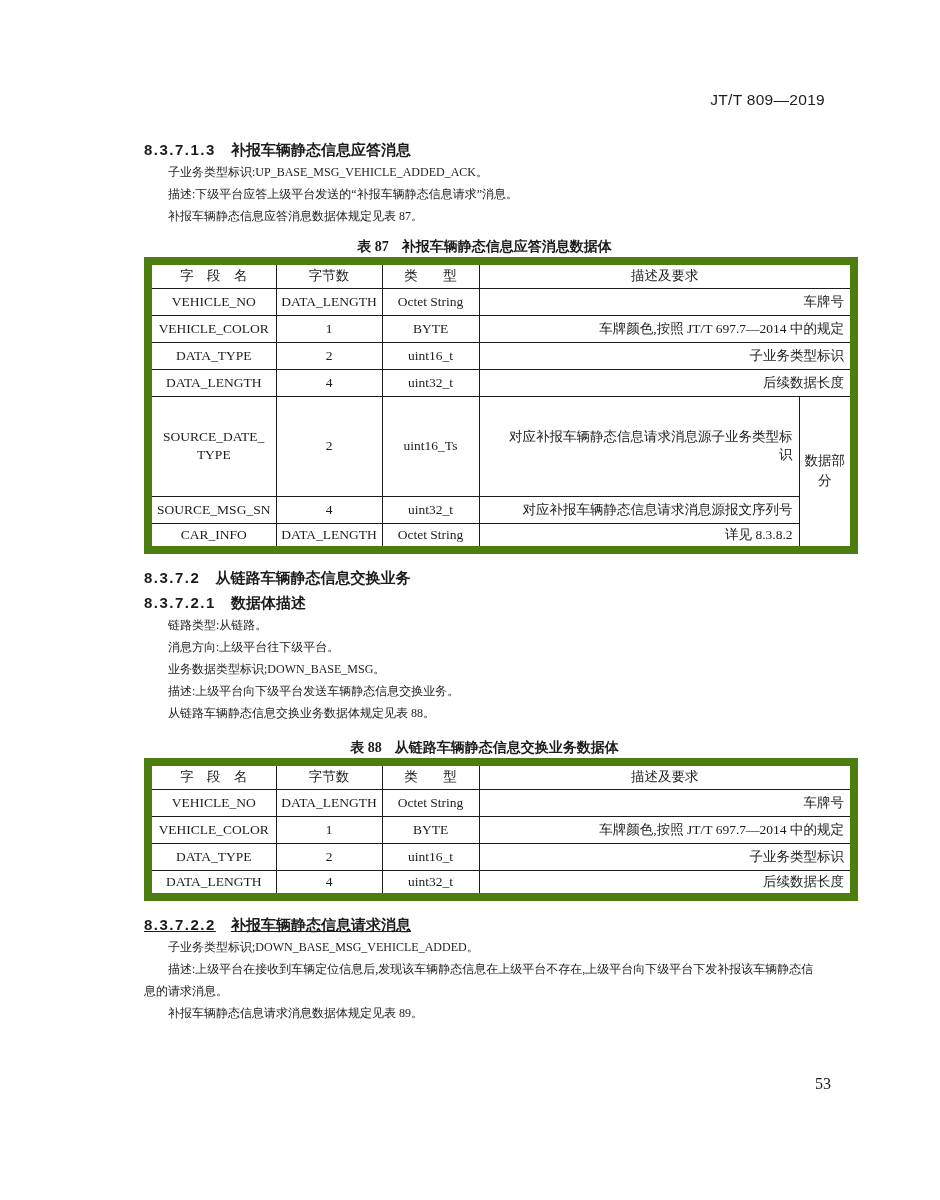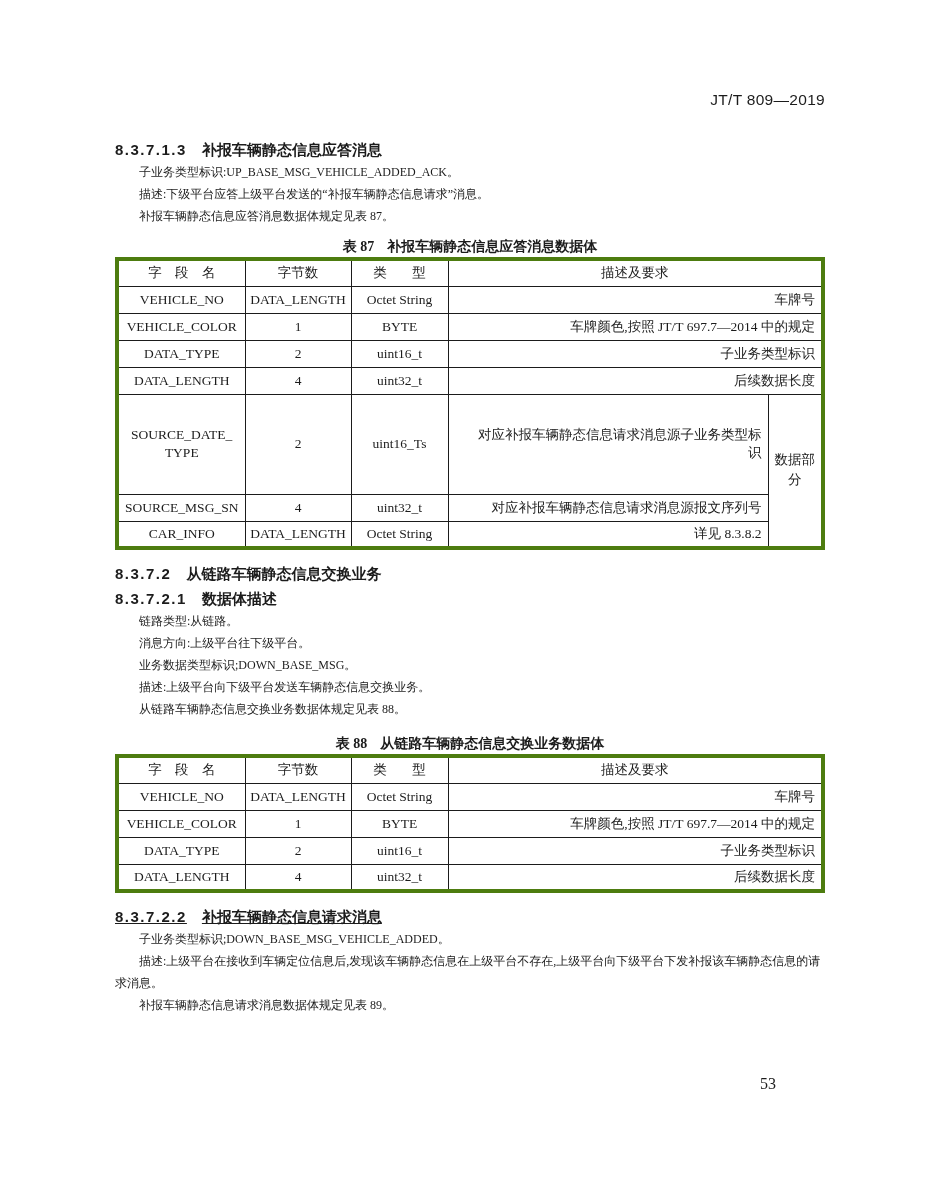--- a/index.html
+++ b/index.html
@@ -2,21 +2,21 @@
 <html><head>
 <meta charset="utf-8">
 <style>
   * { margin:0; padding:0; box-sizing:border-box; }
   html, body { background:#ffffff; }
   body {
     width:940px; height:1200px; position:relative; overflow:hidden;
     font-family:"Liberation Serif","DejaVu Serif",serif;
     color:#1c1c1c;
   }
-  .page { padding:92px 115px 0 115px; position:relative; }
+  .page { padding:92px 115px 0 115px; position:relative;margin-left:29px; }
 
   .doc-code {
     text-align:right;
     font-family:"Liberation Sans","DejaVu Sans",sans-serif;
     font-size:15.5px; line-height:16px; letter-spacing:0.3px;
   }
 
   .sec-h {
     font-family:"Liberation Sans","DejaVu Sans",sans-serif;
     font-weight:bold; font-size:15px; line-height:22px;
@@ -29,21 +29,21 @@
   .caption {
     text-align:center;
     font-family:Liberation Serif, serif;
     font-weight:bold; font-size:14px; line-height:20px;
   }
   .caption .t { margin-left:13px; }
 
   table.spec {
     border-collapse:collapse; table-layout:fixed;
     width:708px; margin:0 auto;
-    border:4px solid #4d7c0f;
+    border:8px solid #4d7c0f;
   }
   .spec th, .spec td {
     border:1px solid #1b1b1b;
     font-weight:normal;
     font-size:13.5px; line-height:18px;
     text-align:center; vertical-align:middle;
     height:27px; padding:2px 4px;
   }
   .spec td.desc {
     text-align:right; padding:2px 6px 2px 7px; text-indent:1em;
@@ -56,21 +56,21 @@
   .mt-h1 { margin-top:31px; }
   .mt-cap87 { margin-top:10px; }
   .mt-tbl87 { margin-top:10px; }
   .mt-h2 { margin-top:13px; }
   .mt-h3 { margin-top:3px; }
   .mt-cap88 { margin-top:14px; }
   .mt-tbl88 { margin-top:10px; }
   .mt-h4 { margin-top:13px;text-decoration:underline; }
 
   .page-number {
-    position:absolute; left:760px; top:1074px;
+    position:absolute; left:815px; top:1074px;
     font-size:16px; line-height:20px;
   }
 </style>
 </head>
 <body>
 
 <div class="page">
 
   <div class="doc-code">JT/T 809—2019</div>
 

